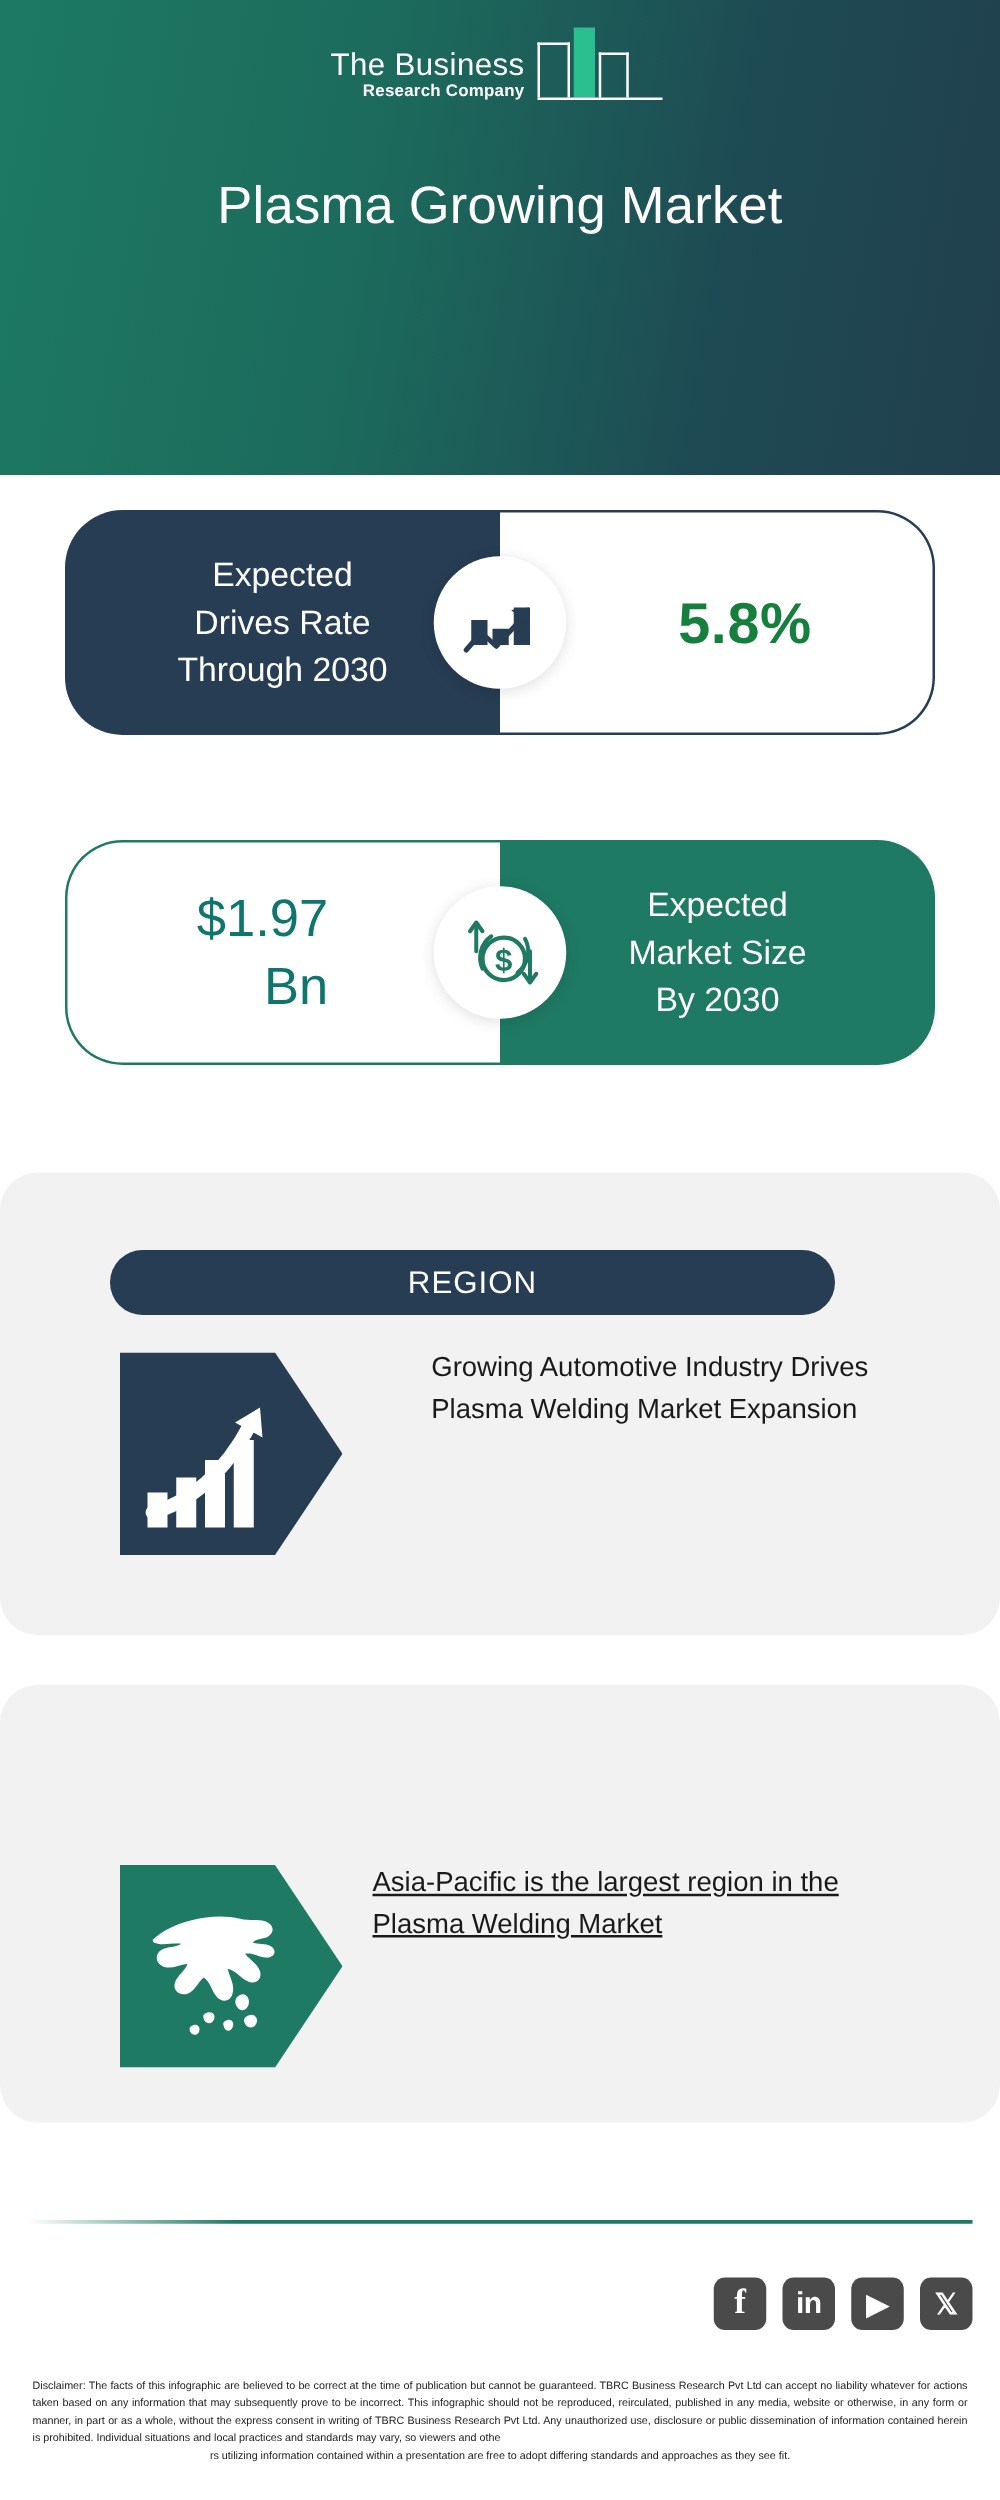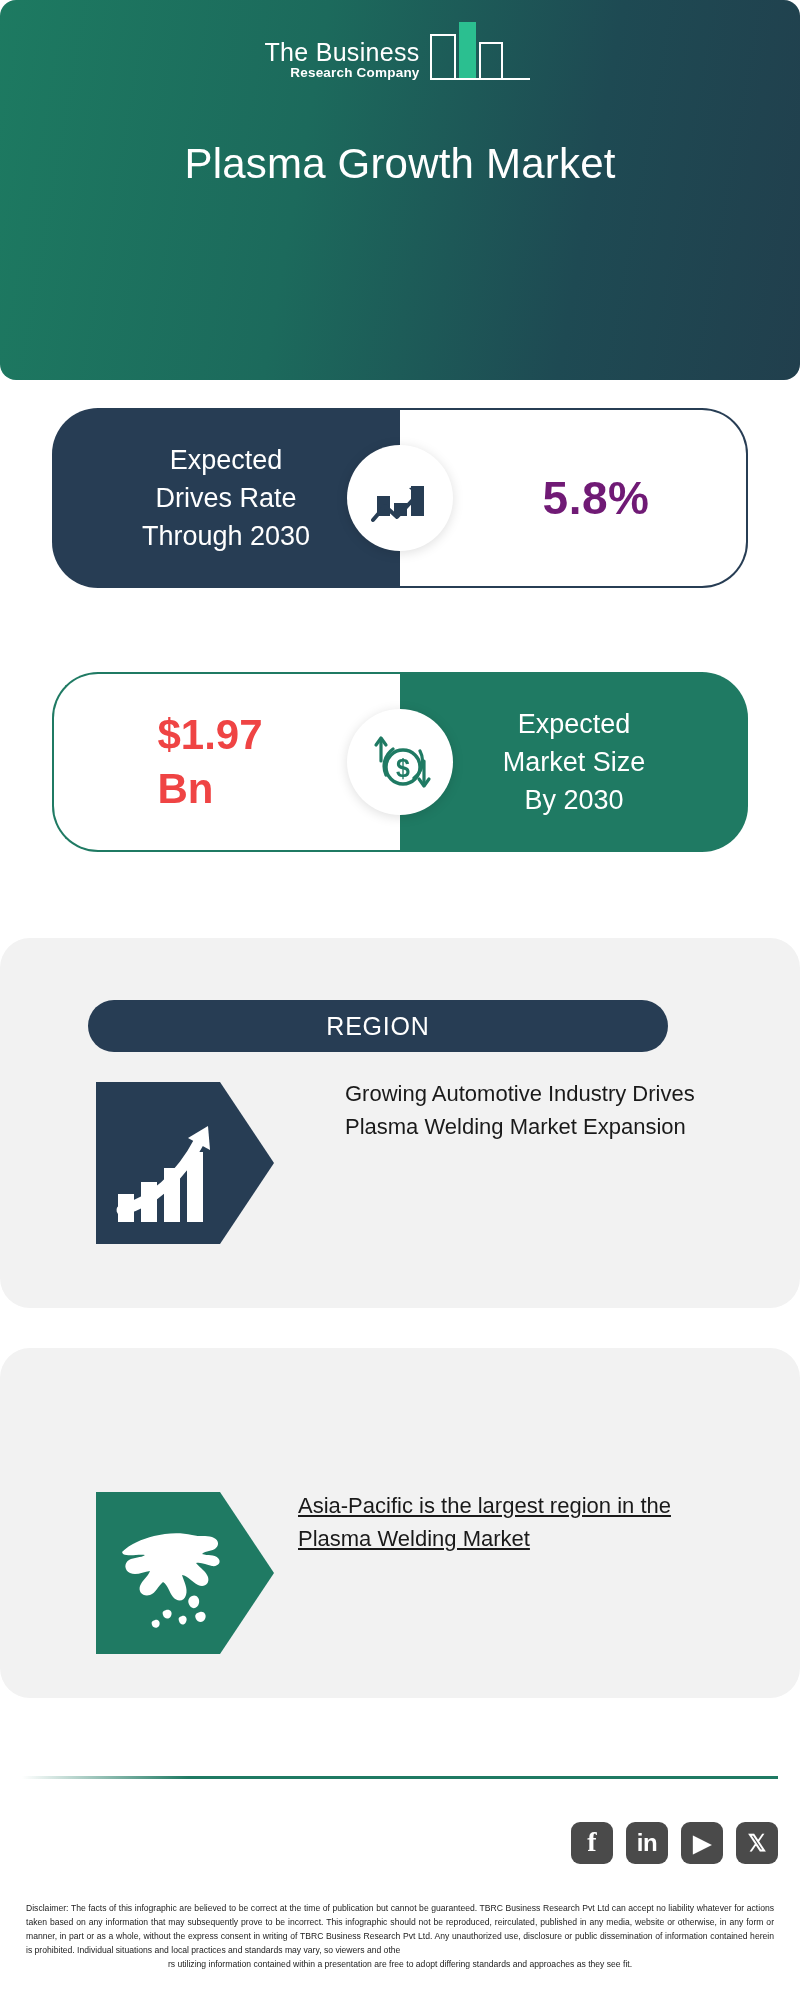--- a/index.html
+++ b/index.html
@@ -8,21 +8,20 @@
     background:#ffffff;
     font-family:"Liberation Sans", sans-serif;
     overflow:hidden;
   }
   .page { position:relative; width:800px; height:2000px; background:#fff; }
 
   
   .header {
     position:absolute; left:0; top:0; width:800px; height:380px;
     background:linear-gradient(100deg,#1d7a61 0%, #1c6a5c 38%, #1e4a53 72%, #213f4d 100%);
-    border-radius:16px;
   }
   .logo-wrap {
     position:absolute; left:0; top:22px; width:800px;
     display:flex; align-items:flex-end; justify-content:center; gap:6px;
   }
   .logo-text { display:flex; flex-direction:column; align-items:flex-end; padding-bottom:6px; }
   .logo-line1 {
     color:#ffffff; font-size:25px; letter-spacing:.3px; line-height:1.05; font-weight:400;
   }
   .logo-line2 {
@@ -48,31 +47,31 @@
     display:flex; align-items:center; justify-content:center;
   }
   .s1-left-txt {
     color:#ffffff; font-size:27px; line-height:1.42; text-align:center; font-weight:400;
   }
   .s1-right {
     position:absolute; left:348px; top:0; width:348px; height:180px;
     border:2px solid #273d54; border-left:none; border-radius:0 46px 46px 0;
     background:#ffffff; display:flex; align-items:center; justify-content:center;
   }
-  .s1-value { color:#701a75; font-size:46px; font-weight:700; letter-spacing:.5px; padding-left:46px; }
+  .s1-value { color:#15803d; font-size:46px; font-weight:700; letter-spacing:.5px; padding-left:46px; }
 
   
   .stat2 { position:absolute; left:52px; top:672px; width:696px; height:180px; }
   .s2-left {
     position:absolute; left:0; top:0; width:348px; height:180px;
     border:2px solid #1f7a63; border-right:none; border-radius:46px 0 0 46px;
     background:#ffffff; display:flex; align-items:center; justify-content:center;
   }
   .s2-value {
-    color:#ef4444; font-size:42px; font-weight:700; text-align:left;
+    color:#0f766e; font-size:42px; font-weight:400; text-align:right;
     line-height:1.28; padding-right:34px;
   }
   .s2-right {
     position:absolute; left:348px; top:0; width:348px; height:180px;
     background:#1f7a63; border-radius:0 46px 46px 0;
     display:flex; align-items:center; justify-content:center;
   }
   .s2-right-txt { color:#ffffff; font-size:27px; line-height:1.42; text-align:center; font-weight:400; }
 
   
@@ -147,21 +146,21 @@
         <div class="logo-line2">Research Company</div>
       </div>
       <div class="logo-mark">
         <div class="lm-bar lm-b1"></div>
         <div class="lm-bar lm-b2"></div>
         <div class="lm-bar lm-b3"></div>
         <div class="lm-base"></div>
       </div>
     </div>
 
-    <div class="hero-title">Plasma Growth Market</div>
+    <div class="hero-title">Plasma Growing Market</div>
   </div>
 
   <div class="stat1">
     <div class="s1-left">
       <div class="s1-left-txt">
         <span>Expected</span><br>
         <span>Drives Rate</span><br>
         <span>Through 2030</span>
       </div>
     </div>

